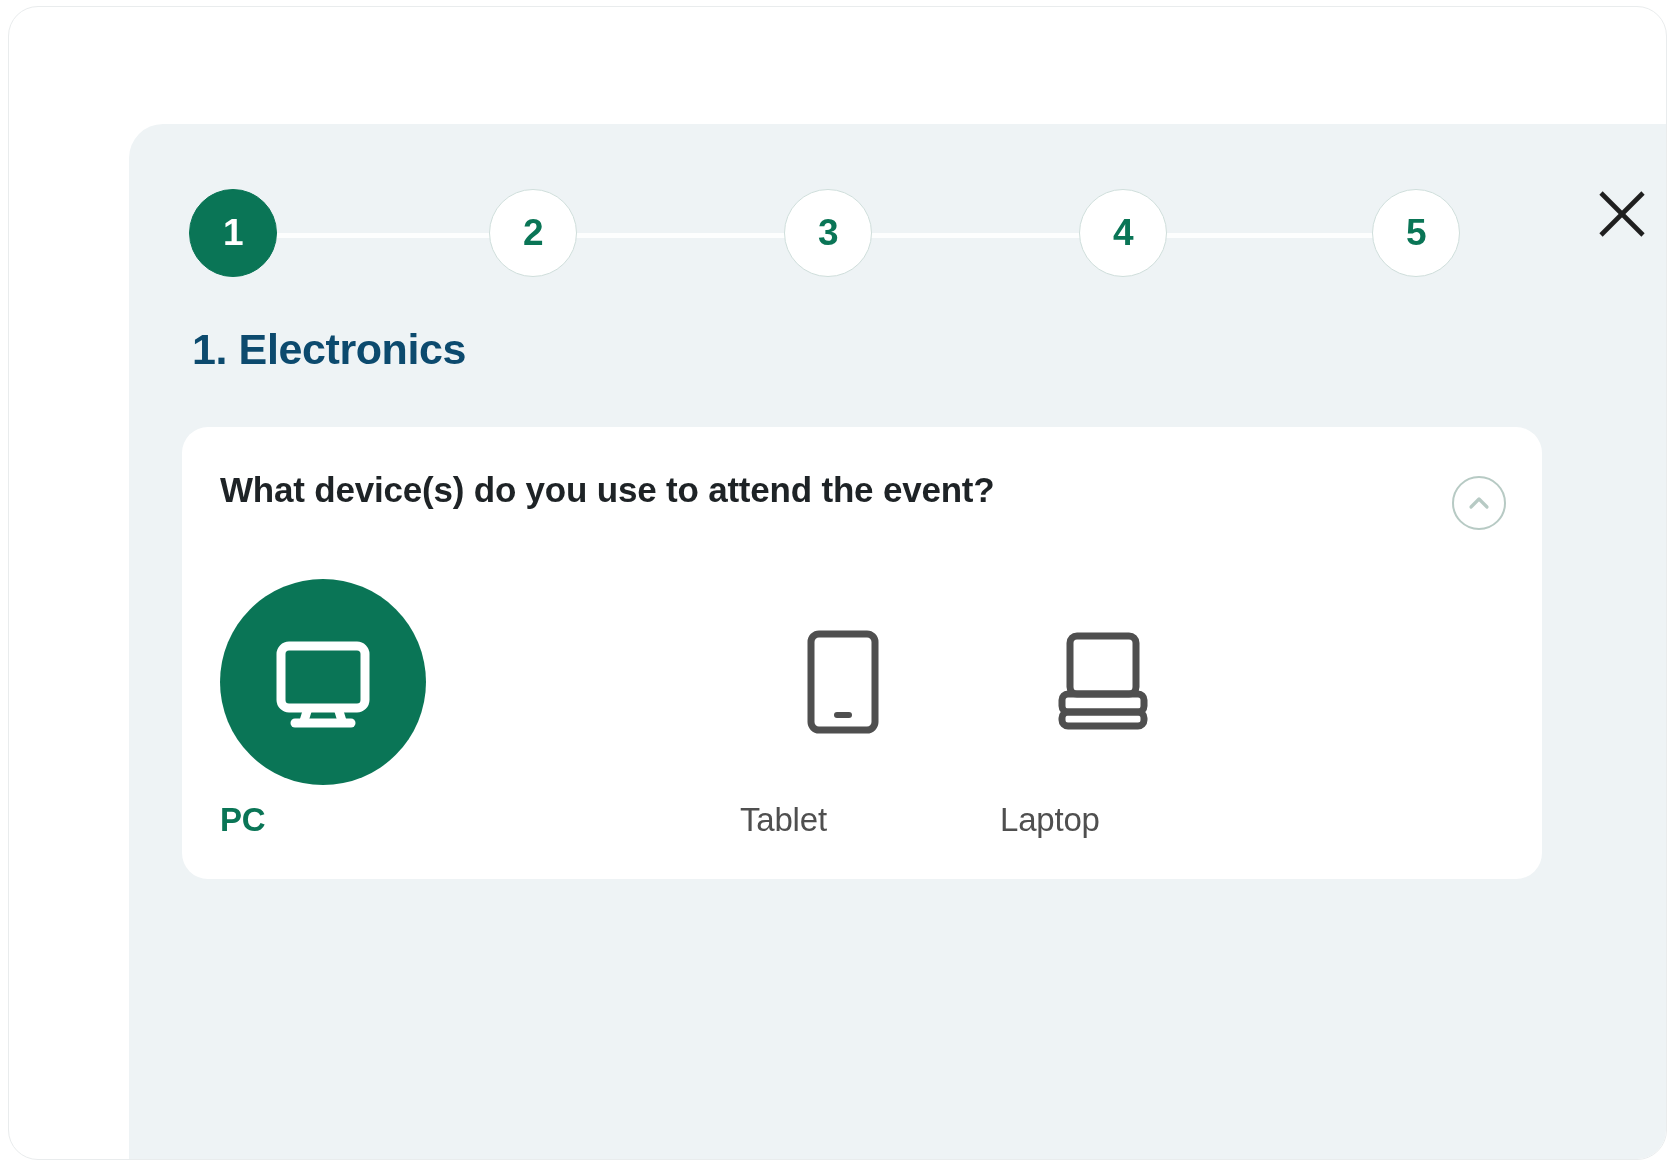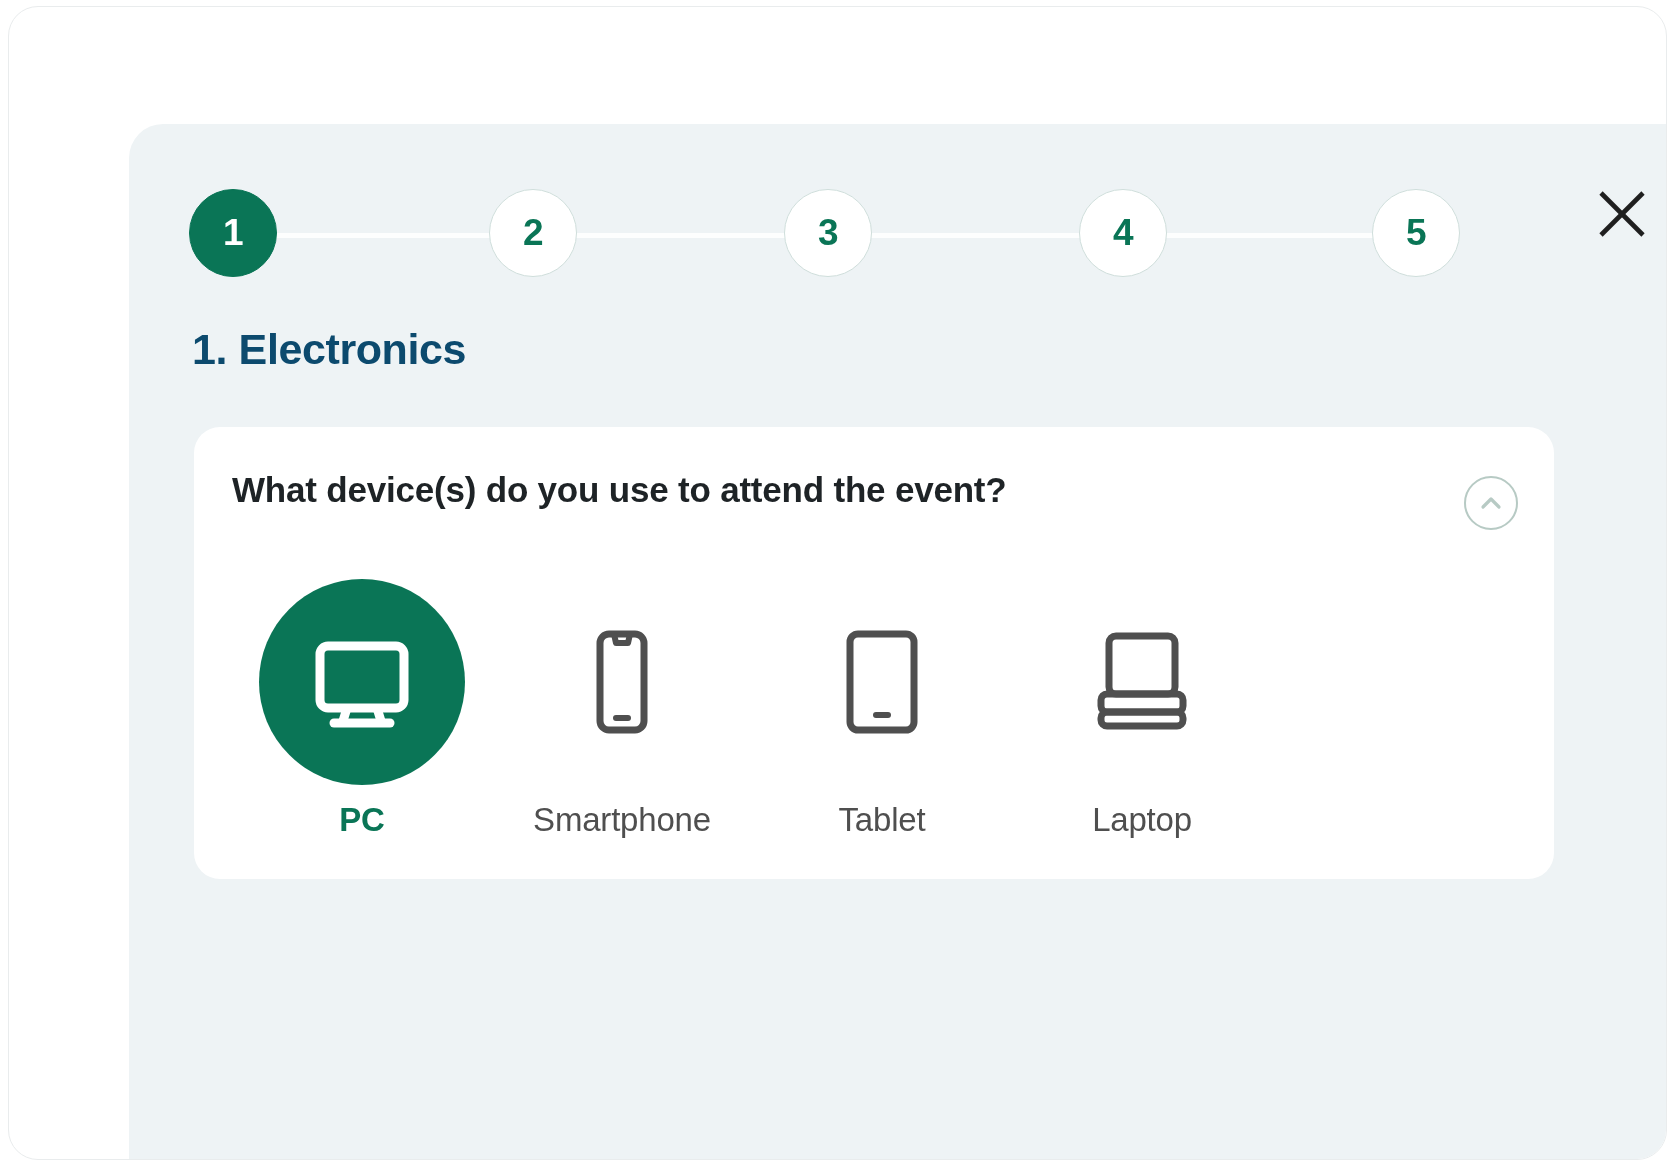--- a/index.html
+++ b/index.html
@@ -116,21 +116,21 @@
     font-size: 43px;
     font-weight: bold;
     color: #0c4a6e;
     letter-spacing: -0.4px;
     white-space: nowrap;
   }
 
   
   .question-card {
     position: absolute;
-    left: 65px;
+    left: 53px;
     top: 303px;
     width: 1360px;
     height: 452px;
     background: #ffffff;
     border-radius: 26px;
   }
 
   .question-text {
     position: absolute;
     left: 38px;
@@ -166,21 +166,21 @@
     height: 280px;
   }
 
   .option {
     position: absolute;
     top: 0;
     width: 260px;
     height: 280px;
     display: flex;
     flex-direction: column;
-    align-items: center;
+    align-items: flex-start;
     cursor: pointer;
   }
   .opt-0 { left: 0px; }
   .opt-1 { left: 260px; }
   .opt-2 { left: 520px; }
   .opt-3 { left: 780px; }
 
   .icon-wrap {
     width: 206px;
     height: 206px;
@@ -258,30 +258,20 @@
             <div class="icon-wrap">
               <svg width="112" height="112" viewBox="0 0 112 112">
                 <rect x="14" y="20" width="84" height="62" rx="8" ry="8" fill="none" stroke="#ffffff" stroke-width="9"></rect>
                 <path d="M41 82 L37 95 M71 82 L75 95" fill="none" stroke="#ffffff" stroke-width="9" stroke-linecap="butt"></path>
                 <line x1="28" y1="97" x2="84" y2="97" stroke="#ffffff" stroke-width="9" stroke-linecap="round"></line>
               </svg>
             </div>
             <div class="opt-label">PC</div>
           </div>
 
-          <div class="option opt-1">
-            <div class="icon-wrap">
-              <svg width="112" height="112" viewBox="0 0 112 112">
-                <rect x="34" y="8" width="44" height="96" rx="9" ry="9" fill="none" stroke="#4f4f4f" stroke-width="7"></rect>
-                <path d="M48 8 L50 17 L62 17 L64 8" fill="none" stroke="#4f4f4f" stroke-width="6" stroke-linejoin="round"></path>
-                <line x1="50" y1="92" x2="62" y2="92" stroke="#4f4f4f" stroke-width="6" stroke-linecap="round"></line>
-              </svg>
-            </div>
-            <div class="opt-label">Smartphone</div>
-          </div>
 
           <div class="option opt-2">
             <div class="icon-wrap">
               <svg width="112" height="112" viewBox="0 0 112 112">
                 <rect x="24" y="8" width="64" height="96" rx="8" ry="8" fill="none" stroke="#4f4f4f" stroke-width="7"></rect>
                 <line x1="50" y1="89" x2="62" y2="89" stroke="#4f4f4f" stroke-width="6" stroke-linecap="round"></line>
               </svg>
             </div>
             <div class="opt-label">Tablet</div>
           </div>

